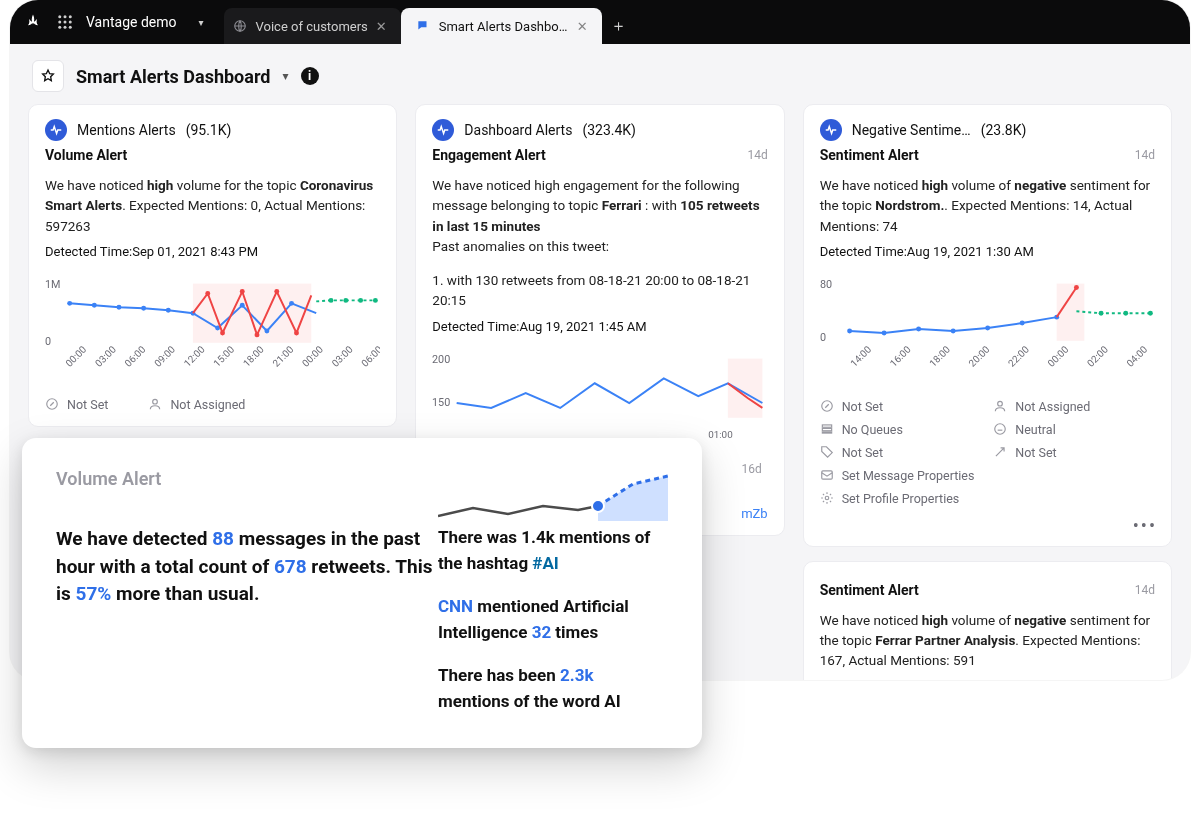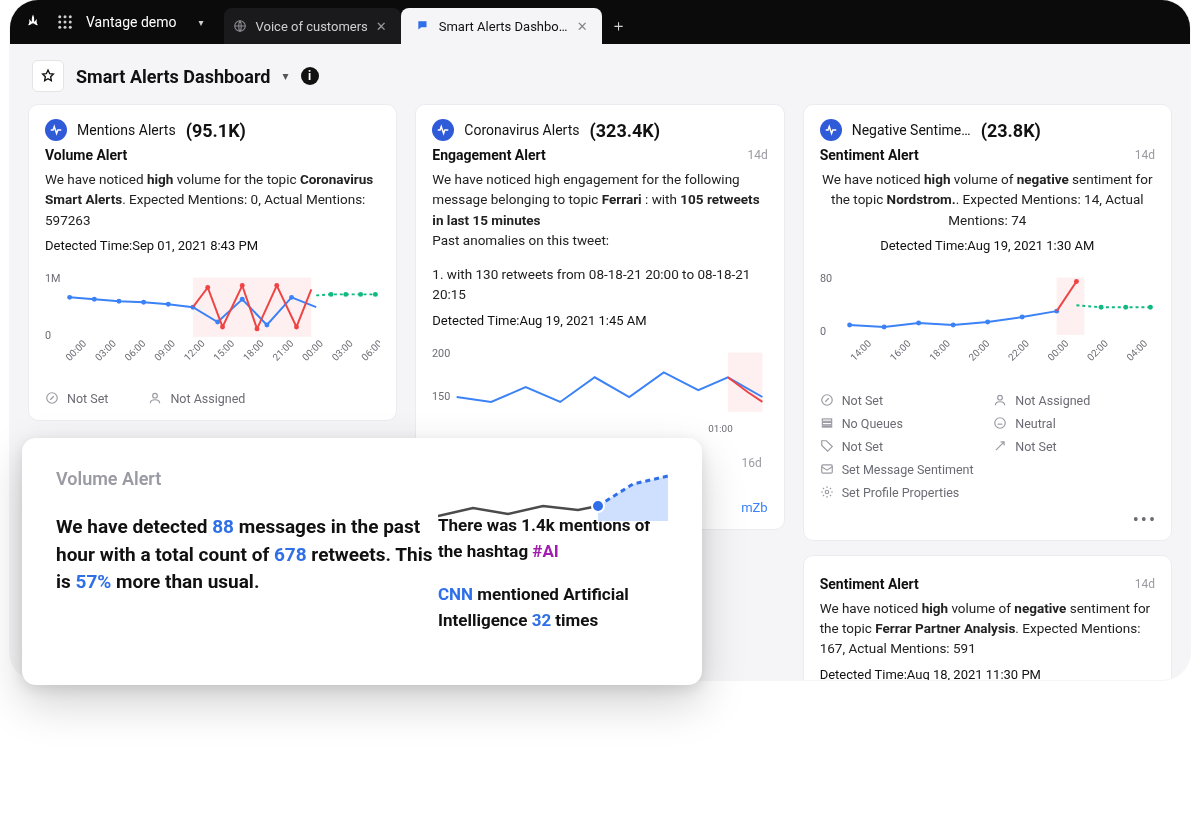--- a/index.html
+++ b/index.html
@@ -24,46 +24,46 @@
   .page-title { font-size:18px; font-weight:700; color:#111;}
   .chev-btn { font-size:12px; color:#555; cursor:pointer;}
   .info-btn { width:18px; height:18px; border-radius:50%; background:#111; color:#fff; font-size:12px; display:flex; align-items:center; justify-content:center; cursor:pointer; font-weight:700;}
   
   .cols { display:flex; gap:18px; padding:0 18px 18px 18px; }
   .col { flex:1 1 0; display:flex; flex-direction:column; gap:14px; }
   .card { background:#fff; border:1px solid #ececf0; border-radius:10px; padding:14px 16px; position:relative;}
   .col-head { display:flex; align-items:center; gap:10px; }
   .col-badge { width:22px; height:22px; border-radius:50%; background:#2f5bd8; display:flex; align-items:center; justify-content:center;}
   .col-title { font-size:14px; font-weight:400; color:#111;}
-  .col-count { font-size:18px; font-weight:700; color:#111;}
+  .col-count { font-size:14px; font-weight:400; color:#111;}
   .alert-title-row { display:flex; justify-content:space-between; align-items:center; margin-top:6px;}
   .alert-title { font-size:14px; font-weight:700; color:#111;}
   .age { font-size:12px; color:#9a9aa2;}
-  .alert-body { font-size:13.5px; line-height:1.5; color:#222; margin-top:6px;}
+  .alert-body { font-size:13.5px; line-height:1.5; color:#222; margin-top:12px;}
   .alert-body b { font-weight:700;}
   .detected { font-size:13px; color:#111; margin-top:8px;}
   .chart-wrap { margin-top:14px; }
   .chart-svg { width:100%; height:110px;}
   .meta-row { display:flex; align-items:center; gap:8px; font-size:12.5px; color:#6b6b74; margin-top:10px;}
   .meta-grid { display:grid; grid-template-columns:1fr 1fr; row-gap:8px; column-gap:12px; margin-top:12px;}
   .meta-item { display:flex; align-items:center; gap:8px; font-size:12.5px; color:#6b6b74;}
   .meta-item.single { grid-column: span 2;}
   .meta-icon { width:14px; height:14px; color:#9a9aa2; flex-shrink:0;}
   .more-btn { position:absolute; right:14px; bottom:10px; color:#6b6b74; font-size:18px; letter-spacing:2px; cursor:pointer;}
   .ylabel { font-size:11px; fill:#6b6b74;}
   .xlabel { font-size:10px; fill:#6b6b74;}
   
   .popup { position:absolute; left:22px; top:438px; width:680px; background:#fff; border-radius:14px; padding:30px 34px 34px 34px; box-shadow:0 18px 45px rgba(0,0,0,0.18), 0 4px 14px rgba(0,0,0,0.10);}
   .popup-sub { color:#9a9aa2; font-size:18px; font-weight:600;}
   .popup-title { font-size:32px; font-weight:800; color:#111; margin-top:2px;}
-  .popup-cols { display:flex; margin-top:24px;}
+  .popup-cols { display:flex; margin-top:36px;}
   .popup-left { flex:1; font-size:19px; font-weight:700; line-height:1.45; color:#111;}
   .popup-right { flex:0 0 230px; font-size:17px; font-weight:700; line-height:1.5; color:#111;}
   .num { color:#2f6fe8;}
-  .hash { color:#a21caf;}
+  .hash { color:#0369a1;}
   .popup-chart { position:absolute; right:34px; top:28px; width:230px; height:72px;}
   .truncate { white-space:nowrap; overflow:hidden; text-overflow:ellipsis; max-width:130px; display:inline-block;}
 </style>
 </head>
 <body>
 
 <div class="app">
 
   <div class="topbar">
     <span class="logo">
@@ -212,21 +212,21 @@
     </div>
 
     <div class="col">
       <div class="card">
         <div class="col-head">
           <span class="col-badge">
               <svg viewBox="0 0 24 24" width="14" height="14" fill="none" stroke="#fff" stroke-width="2.5">
                 <path d="M3 12h4l2-6 4 12 2-6h6"></path>
               </svg>
             </span>
-          <span class="col-title">Coronavirus Alerts</span>
+          <span class="col-title">Dashboard Alerts</span>
           <span class="col-count">(323.4K)</span>
         </div>
         <div class="alert-title-row">
           <div class="alert-title">Engagement Alert</div>
           <div class="age">14d</div>
         </div>
         <div class="alert-body">
           <span>We have noticed high engagement for the following message belonging to topic </span><b>Ferrari</b><span> :  with </span><b>105 retweets in last 15 minutes</b><br>
           <span>Past anomalies on this tweet:</span>
         </div>
@@ -245,21 +245,21 @@
         <div style="display:flex; justify-content:flex-end; padding-right:6px;">
           <div class="age">16d</div>
         </div>
         <div style="display:flex; justify-content:flex-end; margin-top:30px;">
           <span style="color:#3b82f6; font-size:13px;">mZb</span>
         </div>
       </div>
     </div>
 
     <div class="col">
-      <div class="card" style="padding-bottom:40px;text-align:center;">
+      <div class="card" style="padding-bottom:40px;">
         <div class="col-head">
           <span class="col-badge">
               <svg viewBox="0 0 24 24" width="14" height="14" fill="none" stroke="#fff" stroke-width="2.5">
                 <path d="M3 12h4l2-6 4 12 2-6h6"></path>
               </svg>
             </span>
           <span class="col-title">Negative Sentime…</span>
           <span class="col-count">(23.8K)</span>
         </div>
         <div class="alert-title-row">
@@ -345,21 +345,21 @@
               <svg class="meta-icon" viewBox="0 0 24 24" fill="none" stroke="currentColor" stroke-width="2">
                 <path d="M5 19L19 5M13 5h6v6"></path>
               </svg>
               <span>Not Set</span>
             </div>
           <div class="meta-item single">
               <svg class="meta-icon" viewBox="0 0 24 24" fill="none" stroke="currentColor" stroke-width="2">
                 <rect x="3" y="5" width="18" height="14" rx="2"></rect>
                 <path d="M3 8l9 6 9-6"></path>
               </svg>
-              <span>Set Message Sentiment</span>
+              <span>Set Message Properties</span>
             </div>
           <div class="meta-item single">
               <svg class="meta-icon" viewBox="0 0 24 24" fill="none" stroke="currentColor" stroke-width="2">
                 <circle cx="12" cy="12" r="3"></circle>
                 <path d="M12 2v3M12 19v3M2 12h3M19 12h3M5 5l2 2M17 17l2 2M19 5l-2 2M5 19l2-2"></path>
               </svg>
               <span>Set Profile Properties</span>
             </div>
         </div>
         <div class="more-btn">•••</div>
@@ -390,15 +390,16 @@
     <circle cx="160" cy="40" r="6" fill="#2f6fe8" stroke="#fff" stroke-width="2"></circle>
   </svg>
 
   <div class="popup-cols">
     <div class="popup-left">
       <span>We have detected </span><span class="num">88</span><span> messages in the past hour with a total count of </span><span class="num">678</span><span> retweets. This is </span><span class="num">57%</span><span> more than usual.</span>
     </div>
     <div class="popup-right">
       <div style="margin-bottom:18px;"><span>There was 1.4k mentions of the hashtag </span><span class="hash">#AI</span></div>
       <div style="margin-bottom:18px;"><span class="num">CNN</span><span> mentioned Artificial Intelligence </span><span class="num">32</span><span> times</span></div>
+      <div><span>There has been </span><span class="num">2.3k</span><span> mentions of the word AI</span></div>
     </div>
   </div>
 </div>
 
 </body></html>

